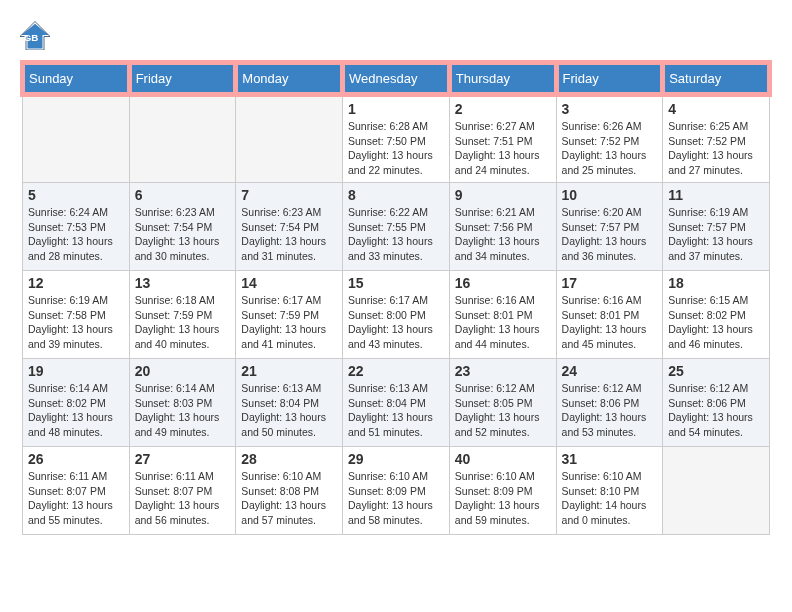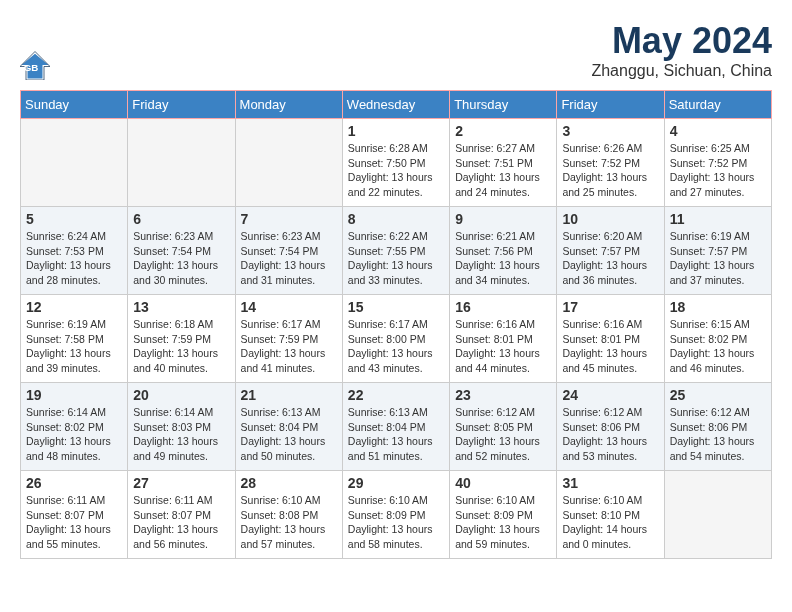--- a/index.html
+++ b/index.html
@@ -42,21 +42,21 @@
       border-collapse: collapse;
       font-size: 11px;
     }
     .calendar th {
       background: #3b82c4;
       color: #fff;
       padding: 6px 4px;
       text-align: left;
       font-size: 13px;
       font-weight: normal;
-      border: 1px solid #fca5a5;
+      border: 5px solid #fca5a5;
     }
     .calendar td {
       border: 1px solid #ccc;
       padding: 4px 5px;
       vertical-align: top;
       min-height: 80px;
       height: 88px;
       background: #fff;
       width: 107px;
     }
@@ -83,24 +83,20 @@
 
 <div class="header">
   <div class="logo">
     <svg class="logo-icon" viewBox="0 0 40 40">
       <rect x="0" y="0" width="40" height="40" fill="white"></rect>
       <polygon points="20,5 38,20 30,20 30,38 10,38 10,20 2,20" fill="#3b82c4"></polygon>
       <polygon points="20,2 40,22 32,22 32,40 8,40 8,22 0,22" fill="none" stroke="#1a3a5c" stroke-width="1"></polygon>
       <text x="5" y="28" font-size="13" font-weight="bold" fill="white" font-family="Arial">GB</text>
     </svg>
   </div>
-  <div class="title-area">
-    <div class="month-year">May 2024</div>
-    <div class="location">Zhanggu, Sichuan, China</div>
-  </div>
 </div>
 
 <table class="calendar">
   <thead>
     <tr id="weekday-header">
         <th>Sunday</th>
         <th>Friday</th>
         <th>Monday</th>
         <th>Wednesday</th>
         <th>Thursday</th>

